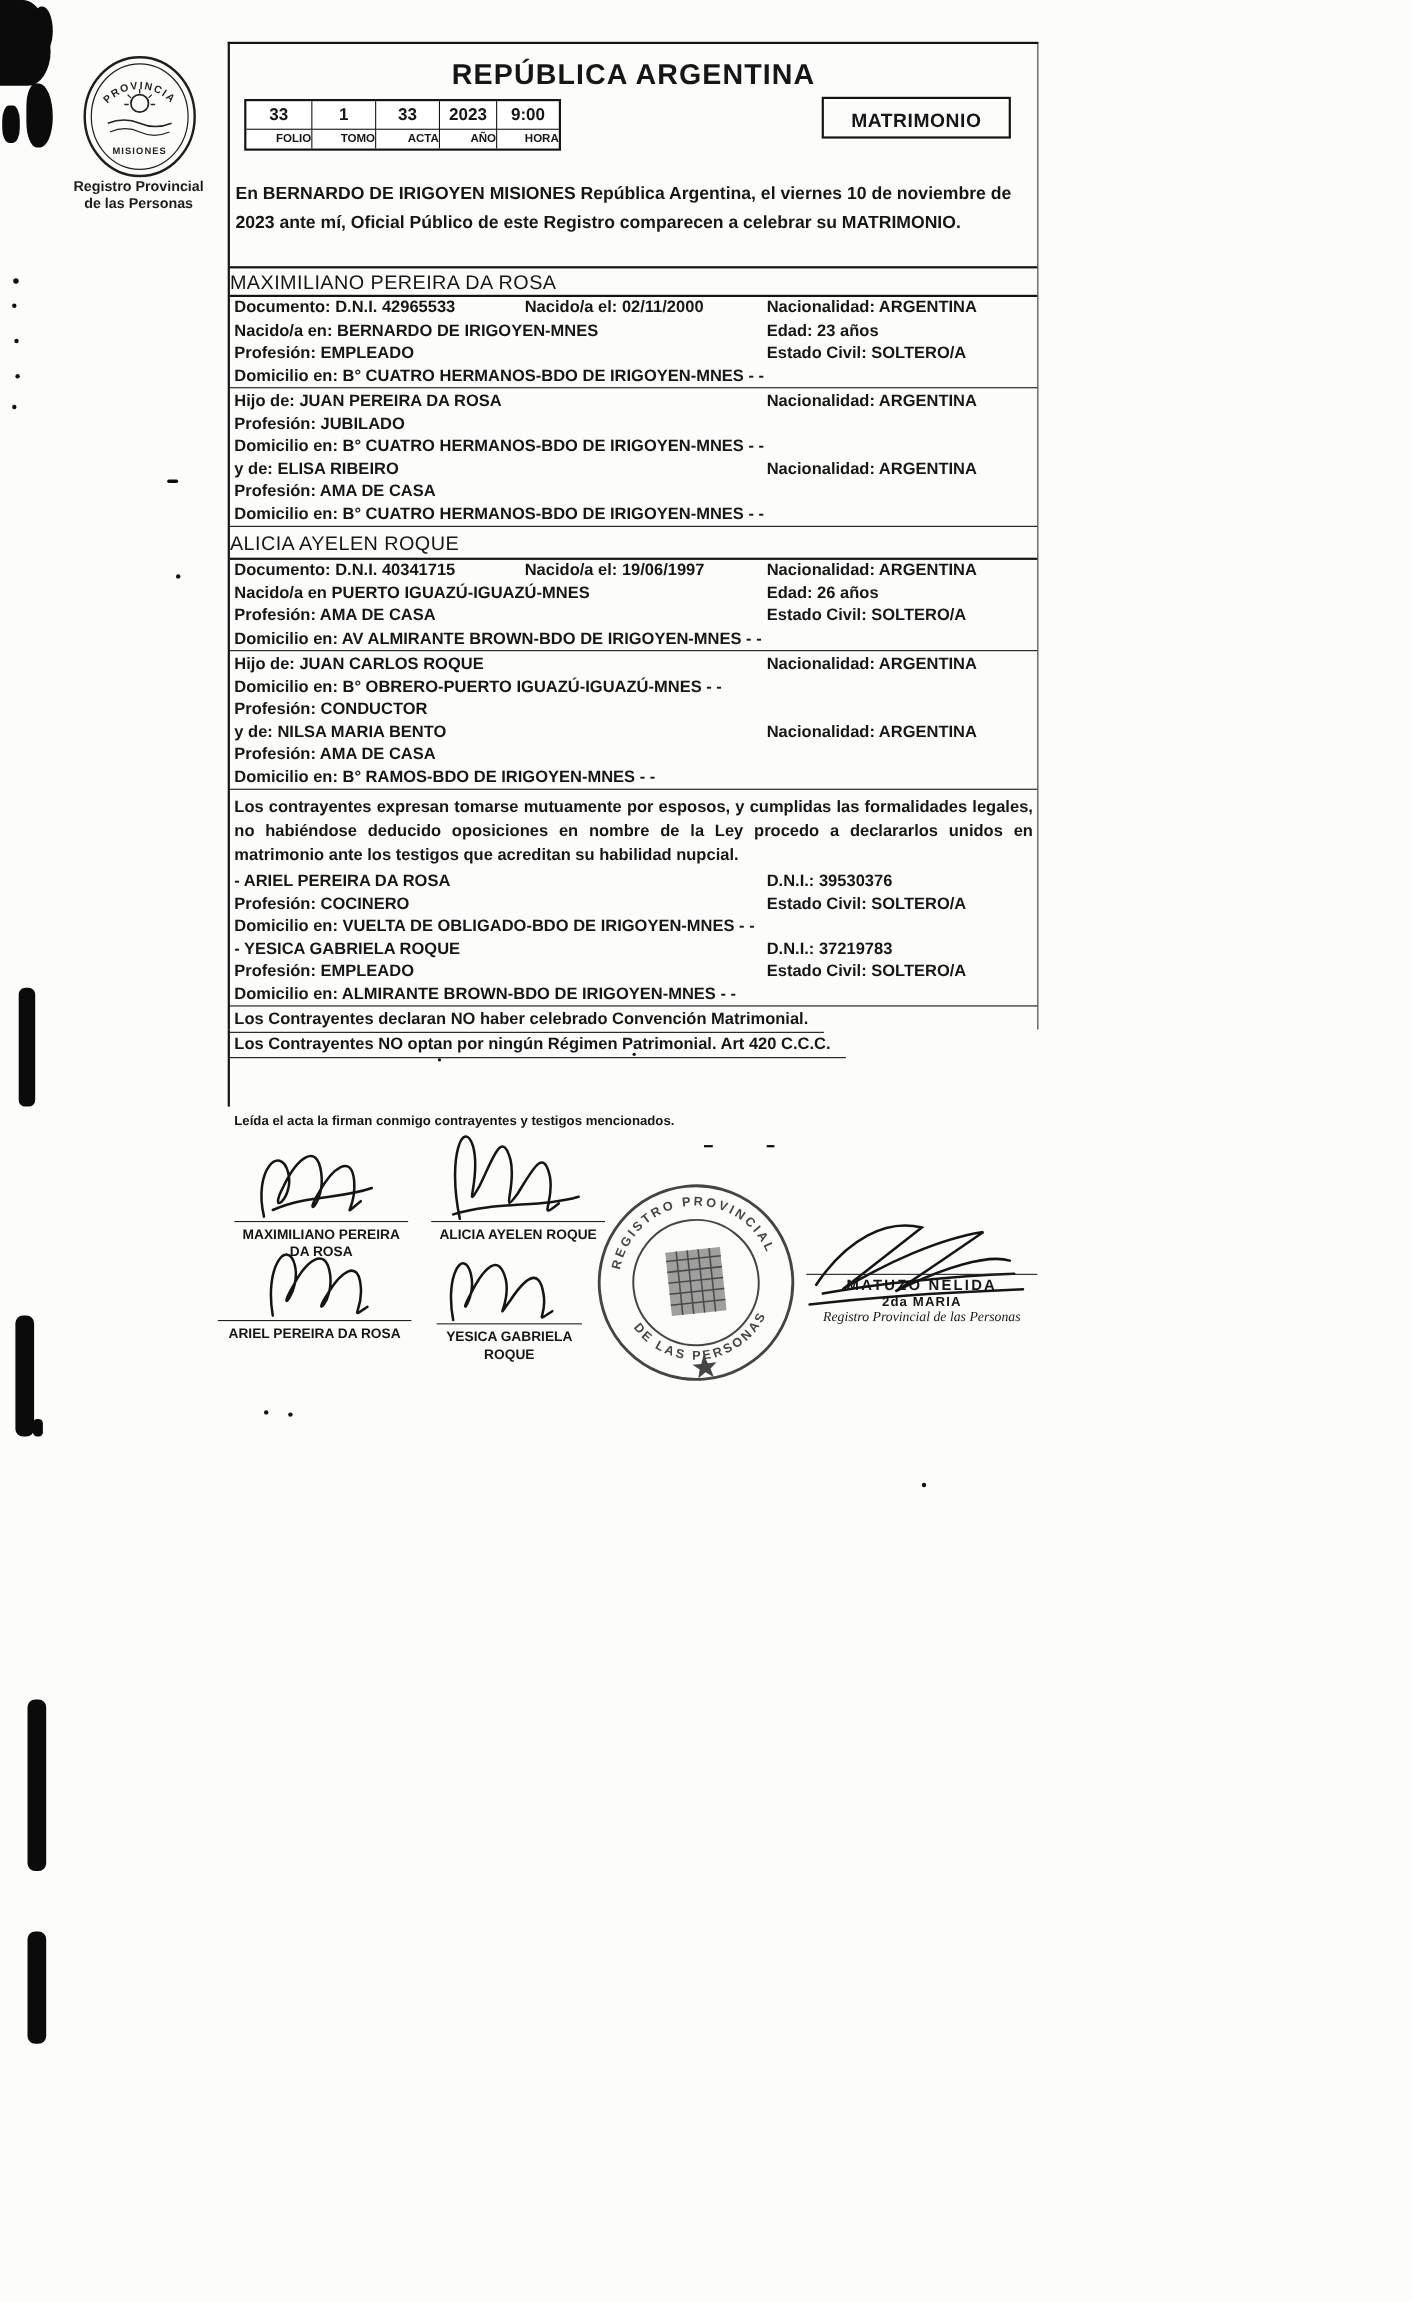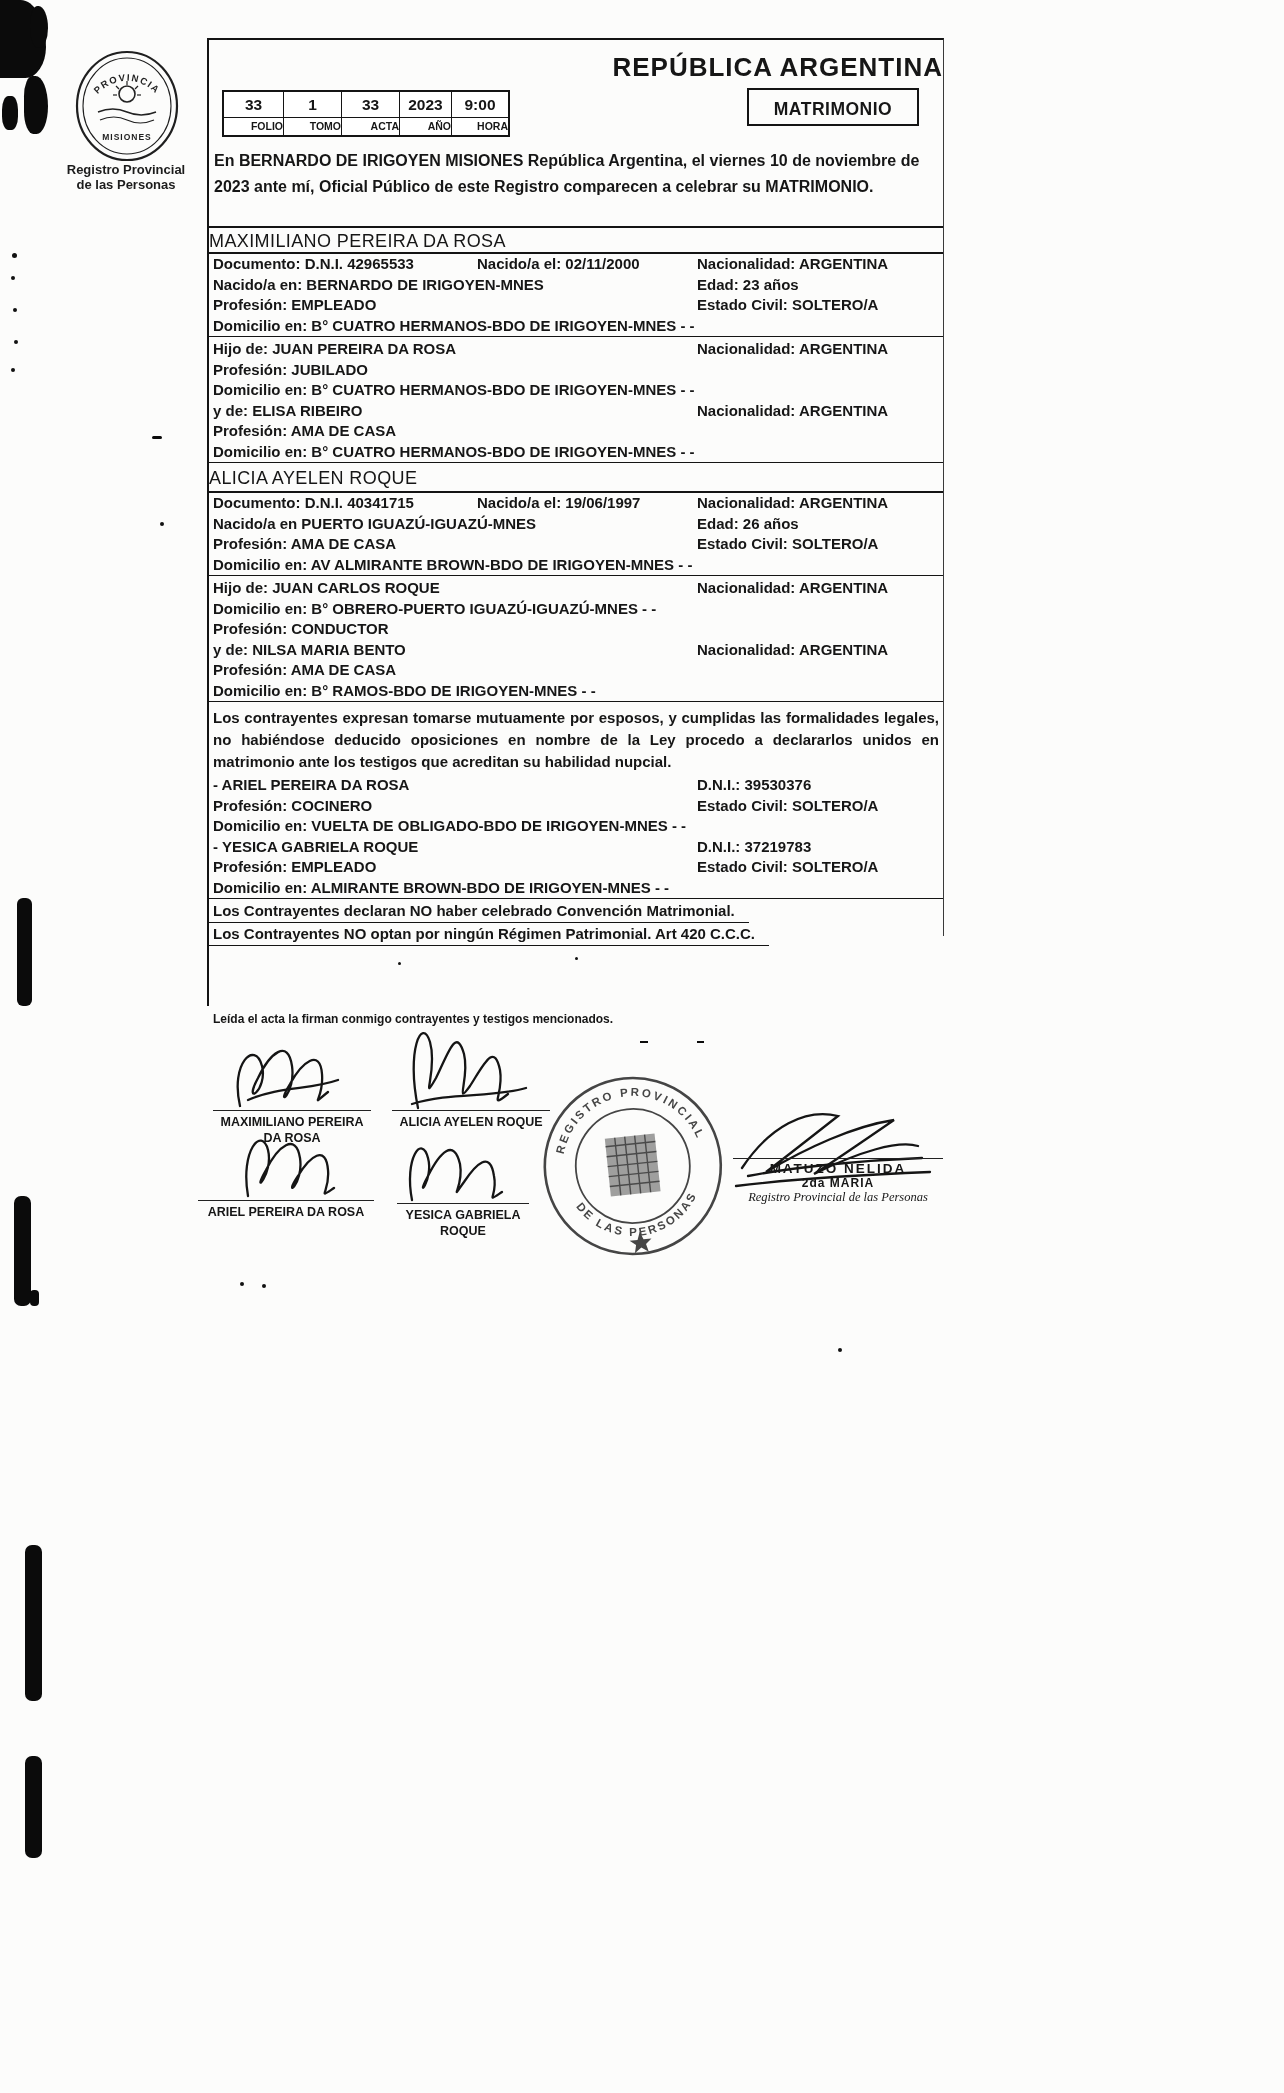--- a/index.html
+++ b/index.html
@@ -13,33 +13,33 @@
 
   
   .seal-wrap{position:absolute;left:68px;top:48px;width:118px;}
   .registry-label{position:absolute;left:56px;top:162px;width:140px;text-align:center;
        font-size:13px;font-weight:bold;line-height:15px;color:#1c1c1c;}
 
   
   .doc-frame{position:absolute;left:207px;top:38px;width:737px;height:898px;
        border-left:2px solid #141414;border-top:2px solid #141414;border-right:1.5px solid #3a3a3a;
        box-sizing:border-box;}
-  .doc-title{height:50px;padding-top:12px;text-align:right;font-size:26px;font-weight:bold;
+  .doc-title{height:50px;padding-top:12px;text-align:center;font-size:26px;font-weight:bold;
        letter-spacing:1px;box-sizing:border-box;}
   .head-row{position:relative;height:54px;}
   .record-table{position:absolute;left:13px;top:0;display:grid;
        grid-template-columns:60px 58px 58px 52px 56px;border:2px solid #141414;background:#fff;}
   .rv{height:25px;line-height:25px;text-align:center;font-size:15.5px;font-weight:bold;
       border-right:1.5px solid #141414;border-bottom:1.5px solid #141414;}
   .rl{height:17px;line-height:17px;text-align:right;font-size:10.5px;font-weight:bold;
       border-right:1.5px solid #141414;}
   .rv:nth-child(5),.rl:last-child{border-right:none;}
   .act-box{position:absolute;right:24px;top:-2px;width:172px;height:38px;border:2.5px solid #141414;
       text-align:center;line-height:38px;font-size:17.5px;font-weight:bold;letter-spacing:.5px;box-sizing:border-box;}
-  .intro{margin-top:4px;padding:0 6px 0 5px;font-size:16px;font-weight:bold;line-height:26px;}
+  .intro{margin-top:20px;padding:0 6px 0 5px;font-size:16px;font-weight:bold;line-height:26px;}
   .sec-gap{height:26px;}
   .sec-head{height:28px;line-height:26px;text-align:left;font-size:18px;font-weight:normal;
       letter-spacing:.4px;border-bottom:2px solid #141414;box-sizing:border-box;}
   .sec-head.topline{border-top:2px solid #141414;}
   .row{position:relative;height:20.5px;font-size:15px;font-weight:bold;white-space:nowrap;}
   .row .c1{position:absolute;left:4px;top:1px;}
   .row .c2{position:absolute;left:268px;top:1px;}
   .row .c3{position:absolute;left:488px;top:1px;}
   .row.u{border-bottom:1.5px solid #141414;margin-bottom:2px;box-sizing:content-box;}
   .para{padding:3px 4px 2px 4px;font-size:15px;font-weight:bold;line-height:22px;text-align:justify;}

